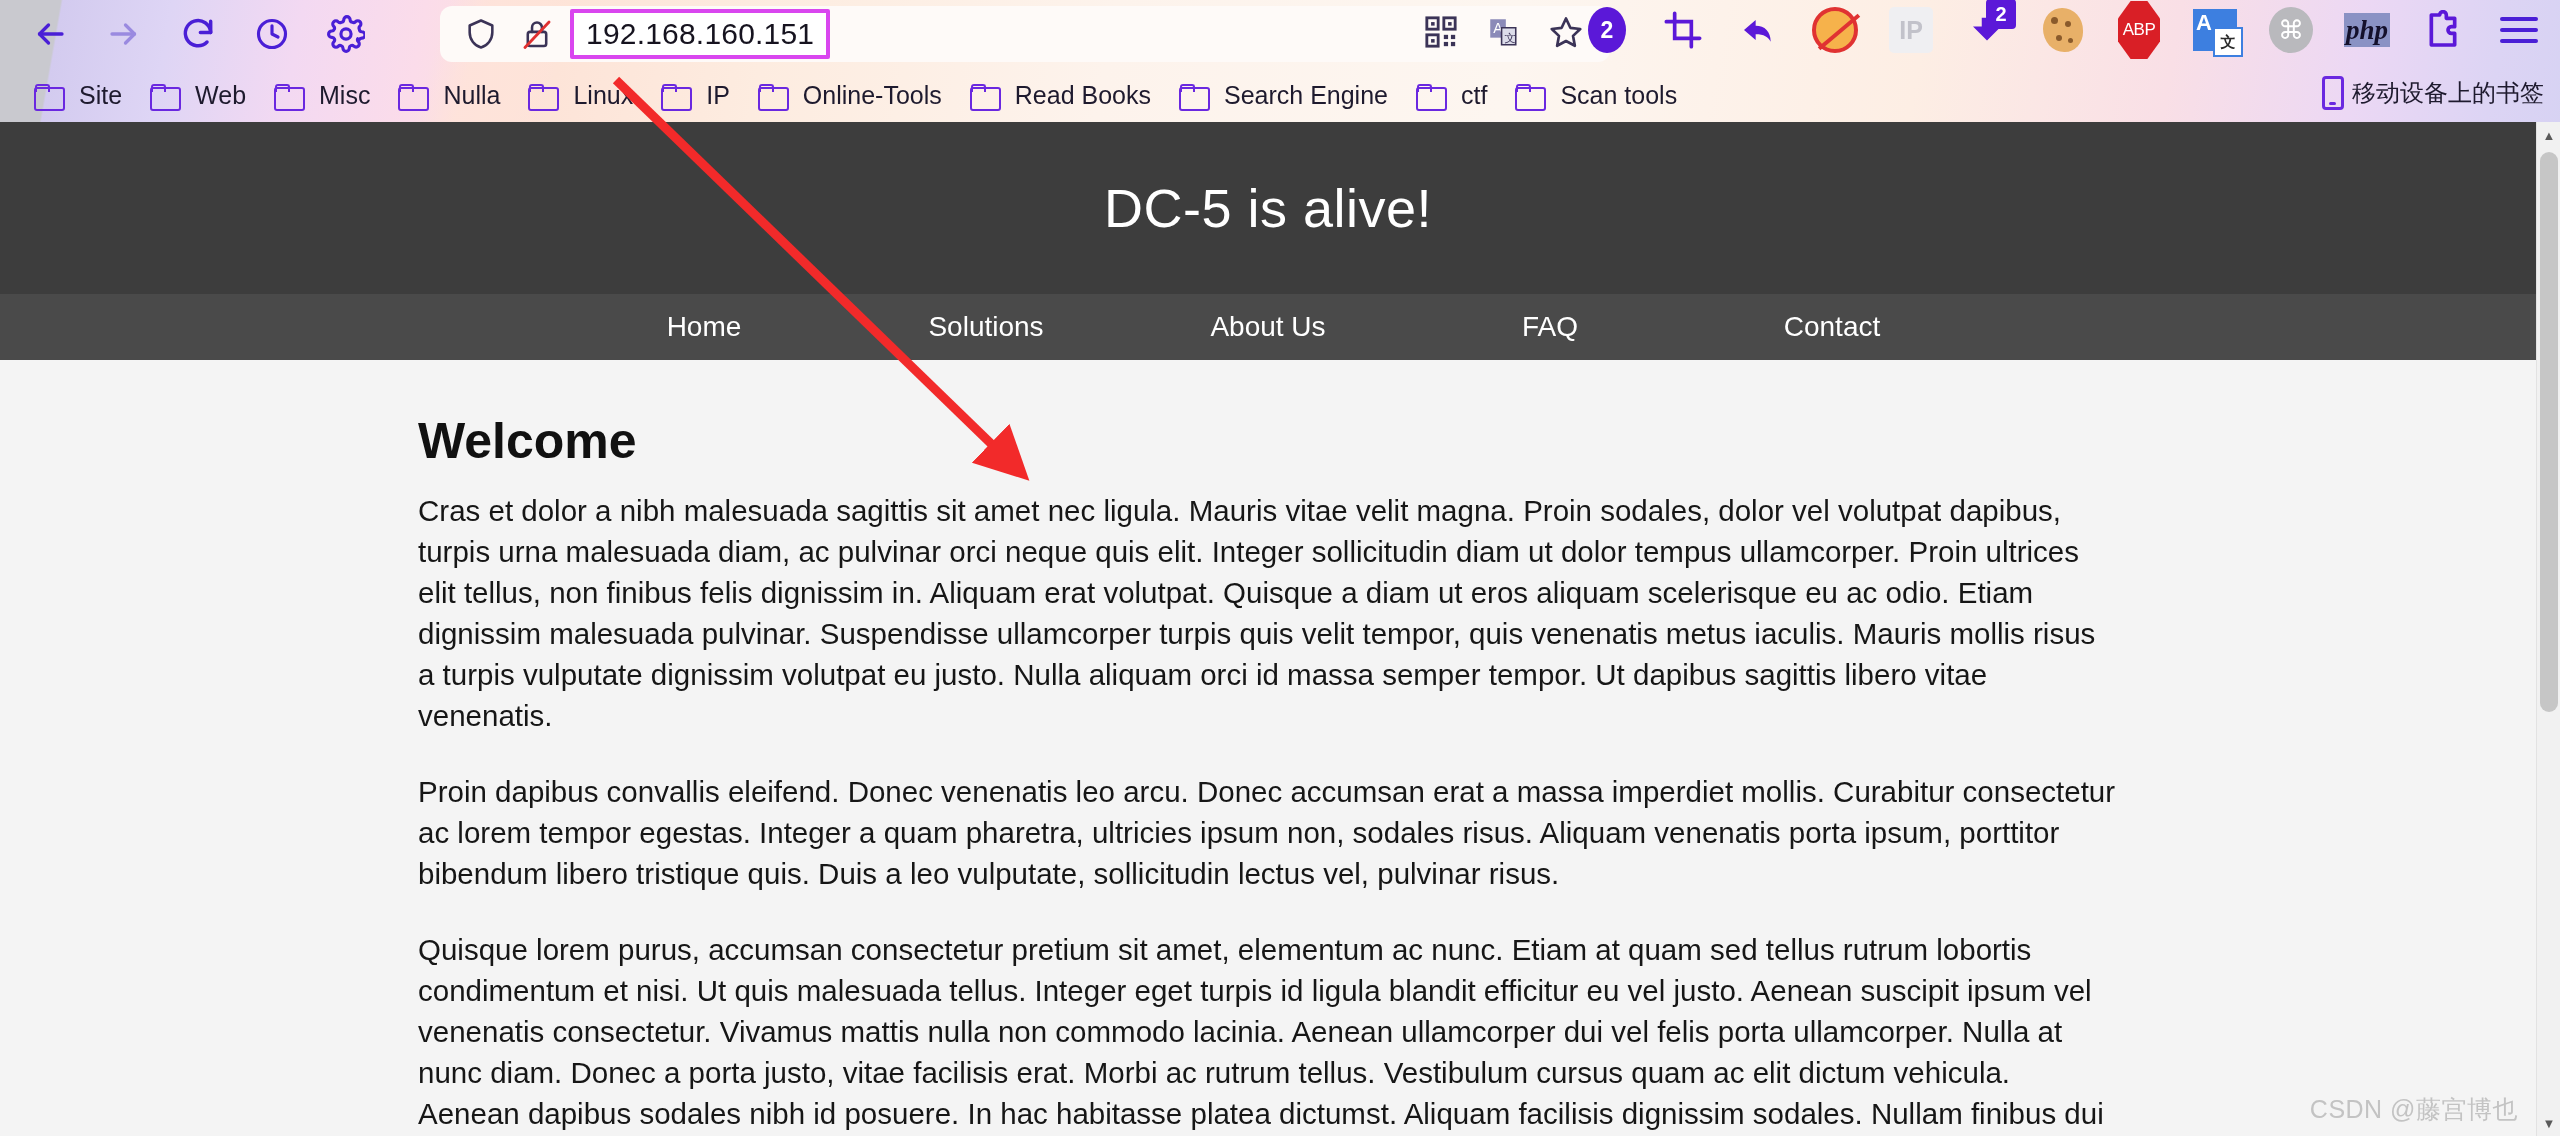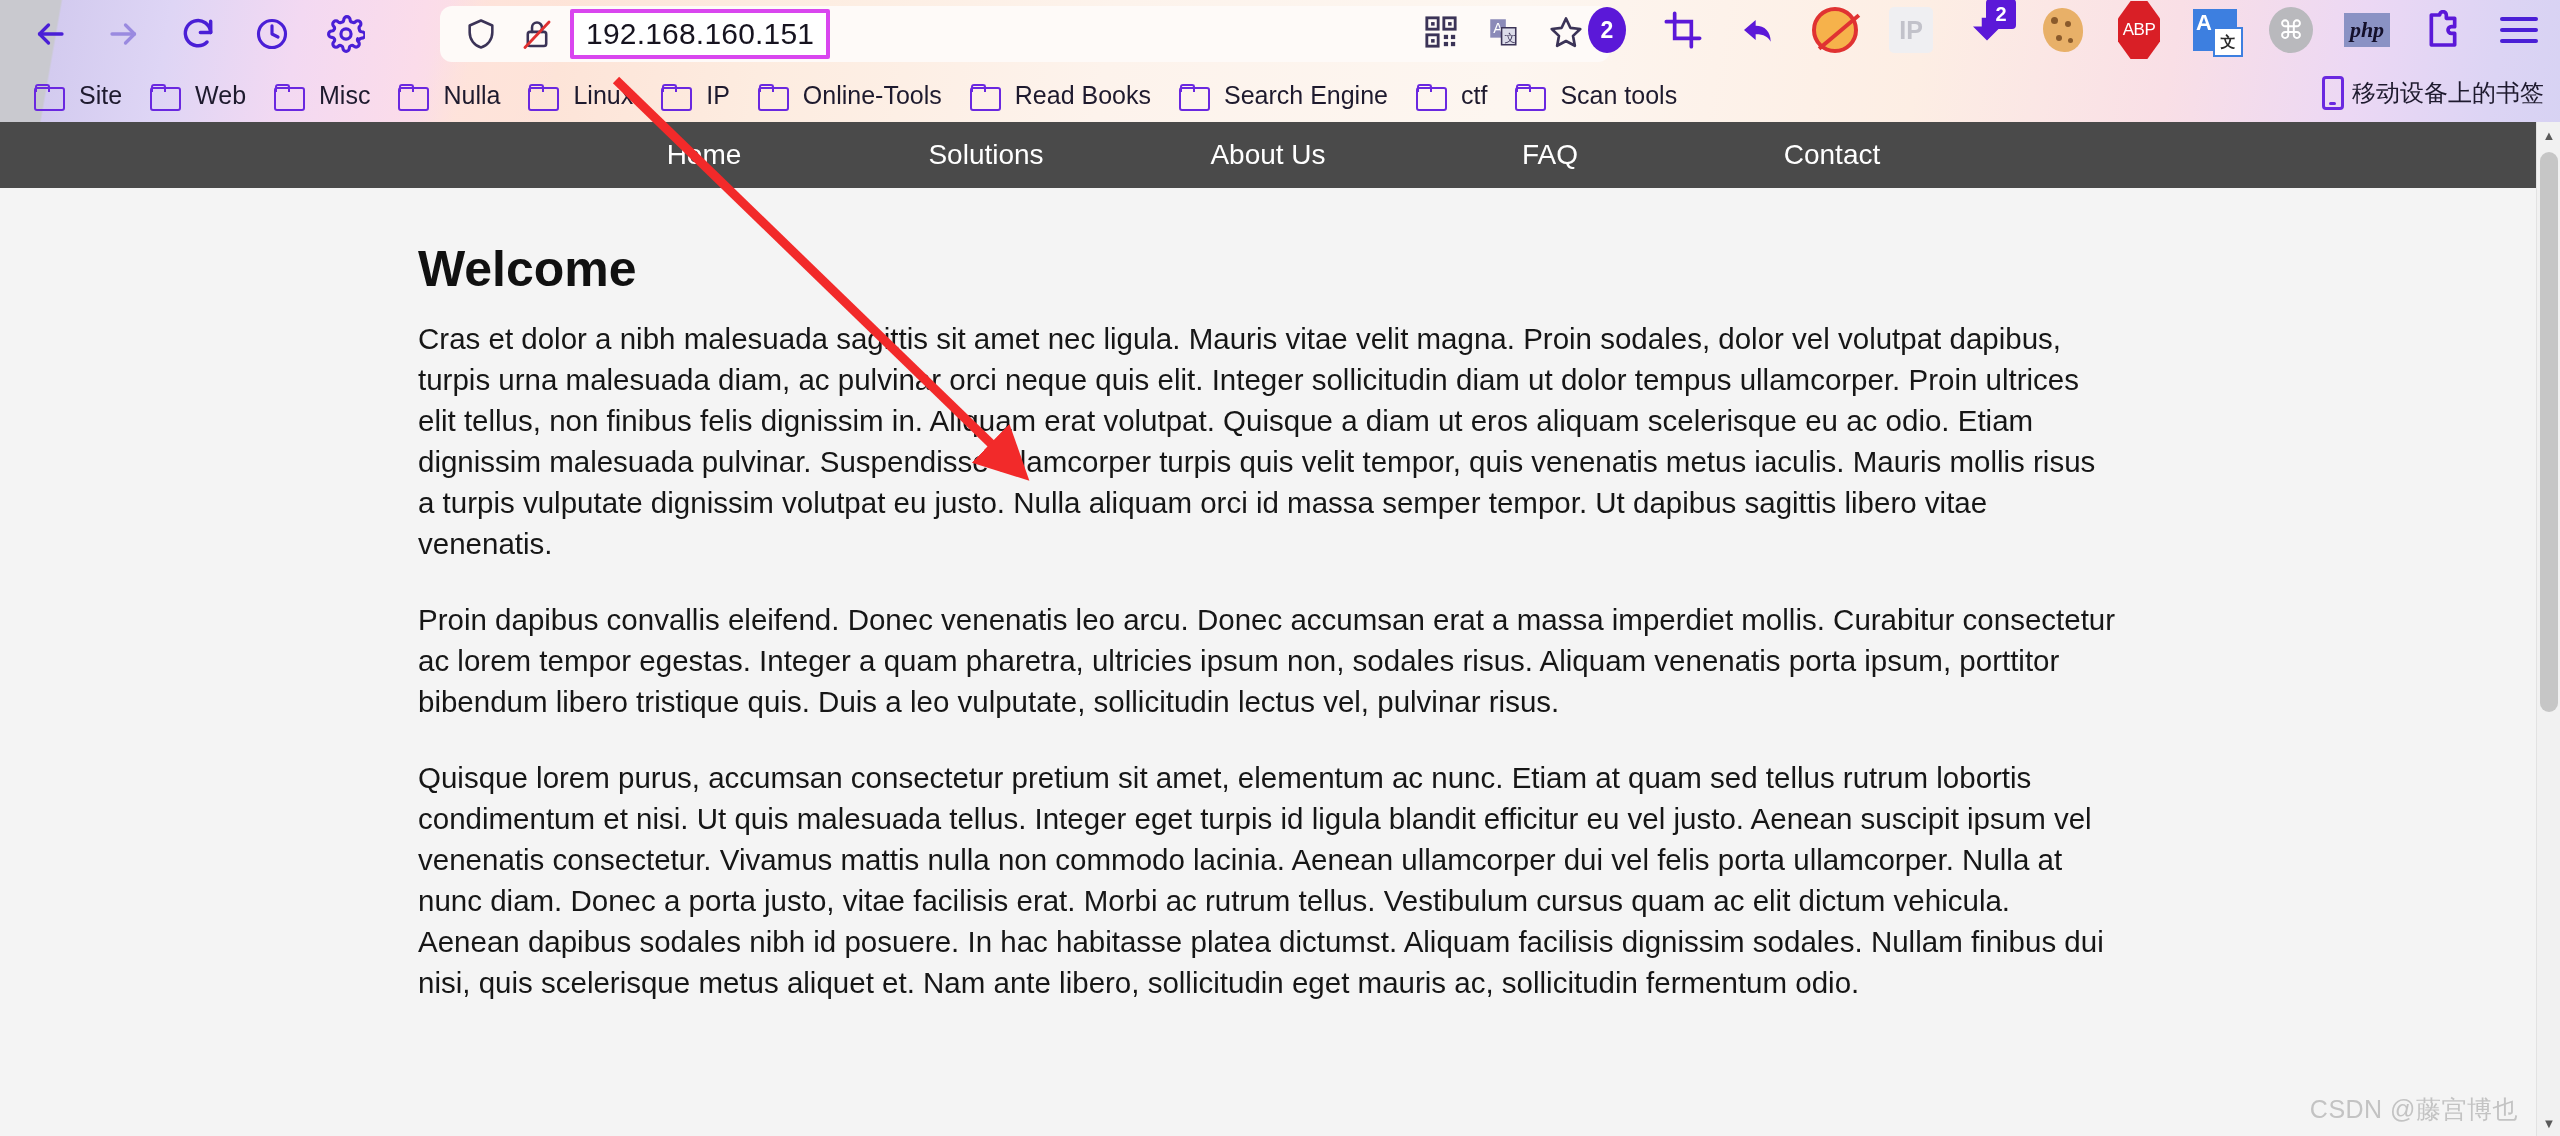--- a/index.html
+++ b/index.html
@@ -71,21 +71,21 @@
     display:flex; align-items:center; justify-content:center;
   }
   .abp {
     width:42px;height:58px;background:#d91f26;color:#fff;font-size:17px;font-weight:normal;
     display:flex;align-items:center;justify-content:center;
     clip-path: polygon(30% 0,70% 0,100% 30%,100% 70%,70% 100%,30% 100%,0 70%,0 30%);
     letter-spacing:-.5px;
   }
   .php-tile{
     width:50px;height:34px;background:#8a92c4;color:#14102b;font-style:italic;font-weight:bold;
-    font-size:22px;display:flex;align-items:center;justify-content:center;
+    font-size:27px;display:flex;align-items:center;justify-content:center;
     font-family:"Liberation Serif", serif;
   }
   .trans-tile{
     width:44px;height:42px;background:#3d7fe0;color:#fff;font-size:22px;font-weight:bold;
     display:flex;align-items:flex-start;justify-content:flex-start;padding:1px 0 0 3px;position:relative;
   }
   .trans-tile::after{
     content:"文"; position:absolute; right:-6px; bottom:-6px; width:26px;height:26px;
     background:#fff;color:#2b2b2b;font-size:15px;display:flex;align-items:center;justify-content:center;
     border:2px solid #3d7fe0;
@@ -382,20 +382,23 @@
 
       <div class="bm-right">
         <span class="phone-ico"></span>
         <span>移动设备上的书签</span>
       </div>
     </div>
   </div>
 
   <div class="page">
 
+    <div class="site-header">
+      <div class="site-title">DC-5 is alive!</div>
+    </div>
 
     <div class="site-nav">
       <a class="nav-link" href="#">Home</a>
       <a class="nav-link" href="#">Solutions</a>
       <a class="nav-link" href="#">About Us</a>
       <a class="nav-link" href="#">FAQ</a>
       <a class="nav-link" href="#">Contact</a>
     </div>
 
     <div class="content">

